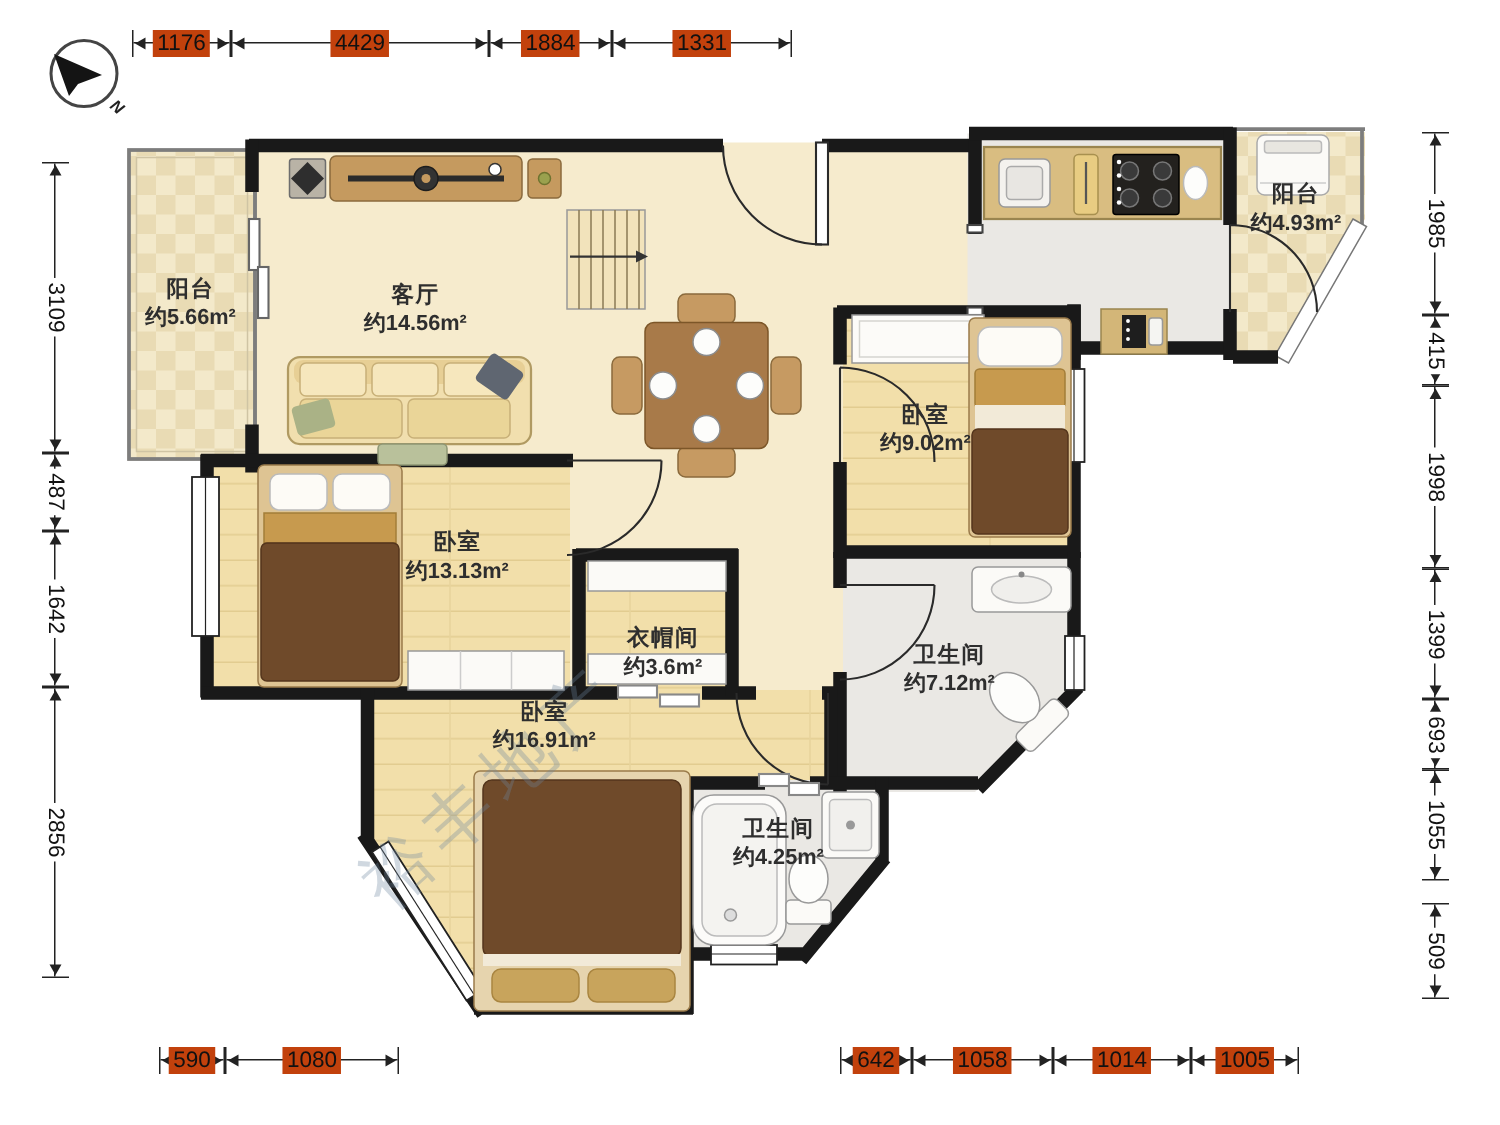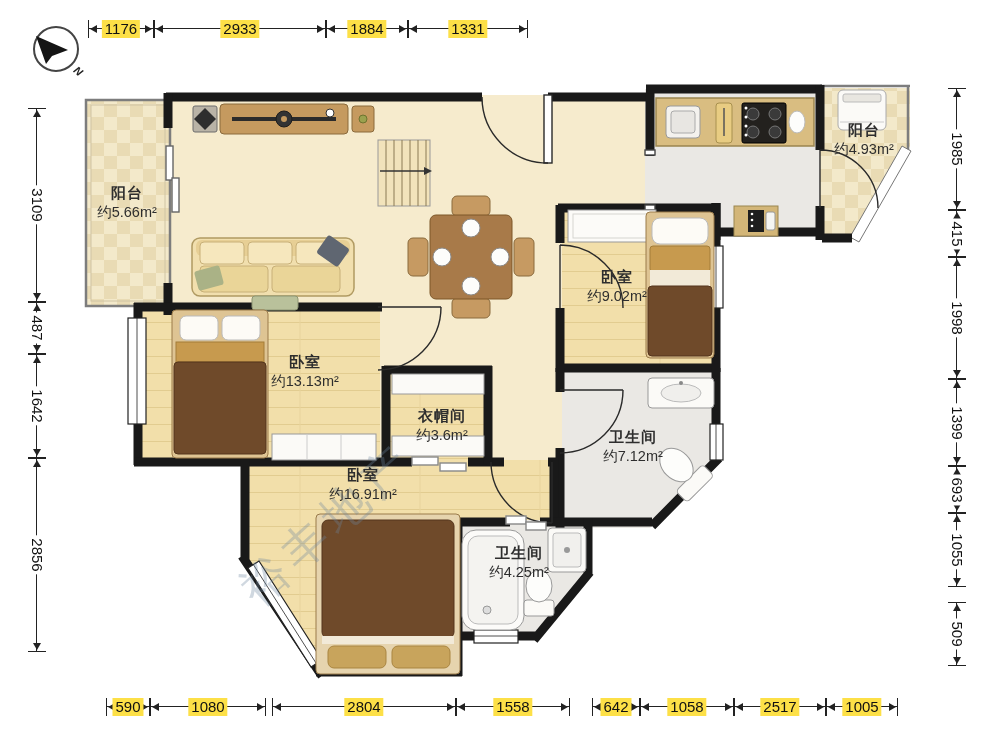--- a/index.html
+++ b/index.html
@@ -3,28 +3,28 @@
 <meta charset="utf-8">
 <style>
   html,body{margin:0;padding:0;background:#fff;}
   .stage{position:relative;width:1000px;height:750px;background:#fff;overflow:hidden;
          font-family:"Liberation Sans", sans-serif;}
   svg{position:absolute;left:0;top:0;}
 
   
   .room-label{position:absolute;text-align:center;color:#2e2e2e;font-weight:700;
               font-size:15px;line-height:1.35;letter-spacing:1px;z-index:5;}
-  .room-label .ra{font-weight:400;letter-spacing:0;font-size:14.5px;}
+  .room-label .ra{font-weight:700;letter-spacing:0;font-size:14.5px;}
 
   
   .dim-h{position:absolute;display:flex;z-index:4;}
   .dim-h .seg{position:relative;height:18px;border-left:1px solid #222;border-right:1px solid #222;}
   .dim-h .seg::before{content:"";position:absolute;left:0;right:0;top:8px;border-top:1px solid #222;}
   .dim-h .seg span{position:absolute;top:0;left:50%;transform:translateX(-50%);
-                   background:#fde047;padding:0 3px;font-size:15px;color:#111;line-height:18px;z-index:1;white-space:nowrap;}
+                   background:#c2410c;padding:0 3px;font-size:15px;color:#111;line-height:18px;z-index:1;white-space:nowrap;}
   .dim-v{position:absolute;display:flex;flex-direction:column;z-index:4;}
   .dim-v .seg{position:relative;width:18px;border-top:1px solid #222;border-bottom:1px solid #222;}
   .dim-v .seg::before{content:"";position:absolute;top:0;bottom:0;left:8px;border-left:1px solid #222;}
   .dim-v .seg span{position:absolute;left:50%;top:50%;transform:translate(-50%,-50%);
                    writing-mode:vertical-rl;background:#fff;padding:3px 0;font-size:15px;color:#111;z-index:1;white-space:nowrap;}
   .al,.ar,.au,.ad{position:absolute;width:0;height:0;}
   .al{left:1px;top:50%;margin-top:-4px;border:4px solid transparent;border-left:0;border-right:7px solid #222;}
   .ar{right:1px;top:50%;margin-top:-4px;border:4px solid transparent;border-right:0;border-left:7px solid #222;}
   .au{top:1px;left:50%;margin-left:-4px;border:4px solid transparent;border-top:0;border-bottom:7px solid #222;}
   .ad{bottom:1px;left:50%;margin-left:-4px;border:4px solid transparent;border-bottom:0;border-top:7px solid #222;}
@@ -290,33 +290,37 @@
       <text x="74" y="72" font-size="11" font-style="italic" font-weight="bold" fill="#222" transform="rotate(40 74 70)" font-family="Liberation Sans, sans-serif">N</text>
     </g>
 
     <text x="258" y="608" font-size="46" letter-spacing="8" fill="rgba(110,135,160,0.32)" transform="rotate(-42 258 608)" font-family="Liberation Sans, sans-serif">裕丰地产</text>
   </svg>
 
   <div class="room-label" style="left:67px;top:183px;width:120px">
     <div class="rn">阳台</div>
     <div class="ra">约5.66m²</div>
   </div>
+  <div class="room-label" style="left:217px;top:187px;width:120px">
+    <div class="rn">客厅</div>
+    <div class="ra">约14.56m²</div>
+  </div>
   <div class="room-label" style="left:804px;top:120px;width:120px">
     <div class="rn">阳台</div>
     <div class="ra">约4.93m²</div>
   </div>
   <div class="room-label" style="left:557px;top:267px;width:120px">
     <div class="rn">卧室</div>
     <div class="ra">约9.02m²</div>
   </div>
   <div class="room-label" style="left:245px;top:352px;width:120px">
     <div class="rn">卧室</div>
     <div class="ra">约13.13m²</div>
   </div>
-  <div class="room-label" style="left:382px;top:406px;width:120px">
+  <div class="room-label" style="left:382px;top:416px;width:120px">
     <div class="rn">衣帽间</div>
     <div class="ra">约3.6m²</div>
   </div>
   <div class="room-label" style="left:573px;top:427px;width:120px">
     <div class="rn">卫生间</div>
     <div class="ra">约7.12m²</div>
   </div>
   <div class="room-label" style="left:303px;top:465px;width:120px">
     <div class="rn">卧室</div>
     <div class="ra">约16.91m²</div>
@@ -327,21 +331,21 @@
   </div>
 
   <div class="dim-h" style="left:88px;top:20px">
     <div class="seg" style="width:64px">
         <i class="al"></i>
         <span>1176</span>
         <i class="ar"></i>
       </div>
     <div class="seg" style="width:170px">
         <i class="al"></i>
-        <span>2933</span>
+        <span>4429</span>
         <i class="ar"></i>
       </div>
     <div class="seg" style="width:80px">
         <i class="al"></i>
         <span>1884</span>
         <i class="ar"></i>
       </div>
     <div class="seg" style="width:118px">
         <i class="al"></i>
         <span>1331</span>
@@ -354,46 +358,34 @@
         <i class="al"></i>
         <span>590</span>
         <i class="ar"></i>
       </div>
     <div class="seg" style="width:114px">
         <i class="al"></i>
         <span>1080</span>
         <i class="ar"></i>
       </div>
   </div>
-  <div class="dim-h" style="left:272px;top:698px">
-    <div class="seg" style="width:182px">
-        <i class="al"></i>
-        <span>2804</span>
-        <i class="ar"></i>
-      </div>
-    <div class="seg" style="width:112px">
-        <i class="al"></i>
-        <span>1558</span>
-        <i class="ar"></i>
-      </div>
-  </div>
-  <div class="dim-h" style="left:592px;top:698px">
+  <div class="dim-h" style="left:560px;top:698px">
     <div class="seg" style="width:46px">
         <i class="al"></i>
         <span>642</span>
         <i class="ar"></i>
       </div>
     <div class="seg" style="width:92px">
         <i class="al"></i>
         <span>1058</span>
         <i class="ar"></i>
       </div>
     <div class="seg" style="width:90px">
         <i class="al"></i>
-        <span>2517</span>
+        <span>1014</span>
         <i class="ar"></i>
       </div>
     <div class="seg" style="width:70px">
         <i class="al"></i>
         <span>1005</span>
         <i class="ar"></i>
       </div>
   </div>
 
   <div class="dim-v" style="left:28px;top:108px">

